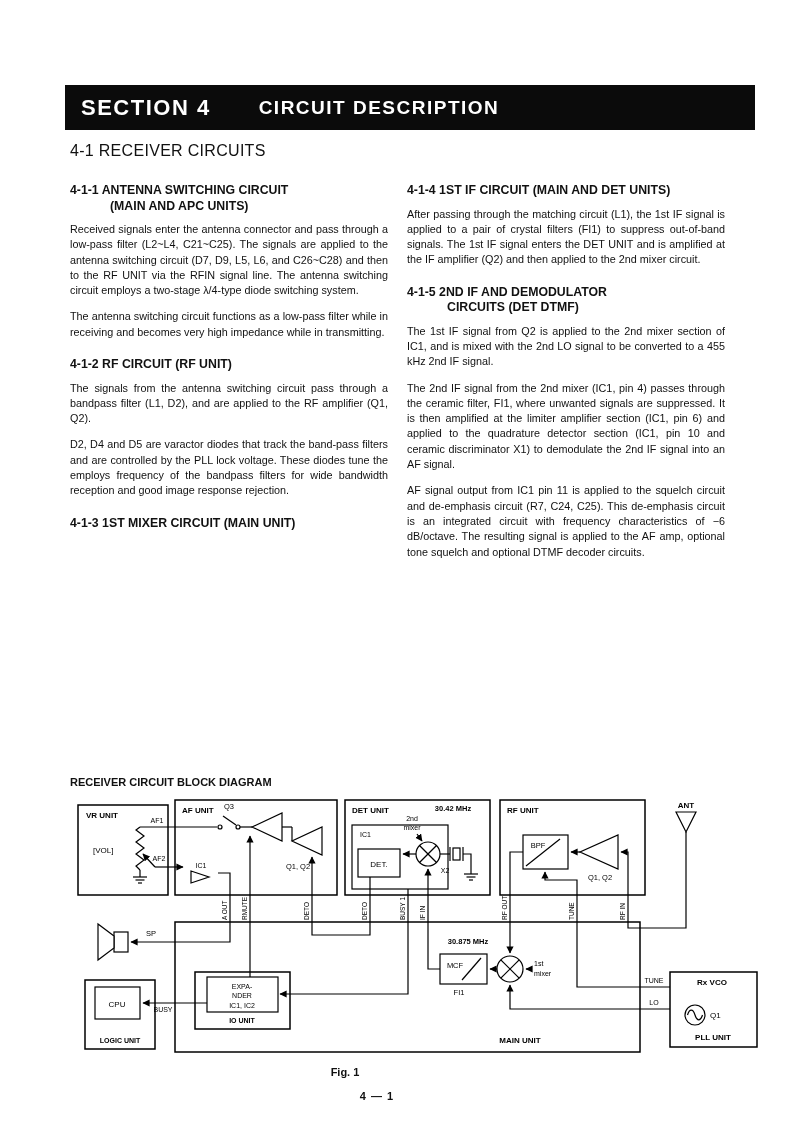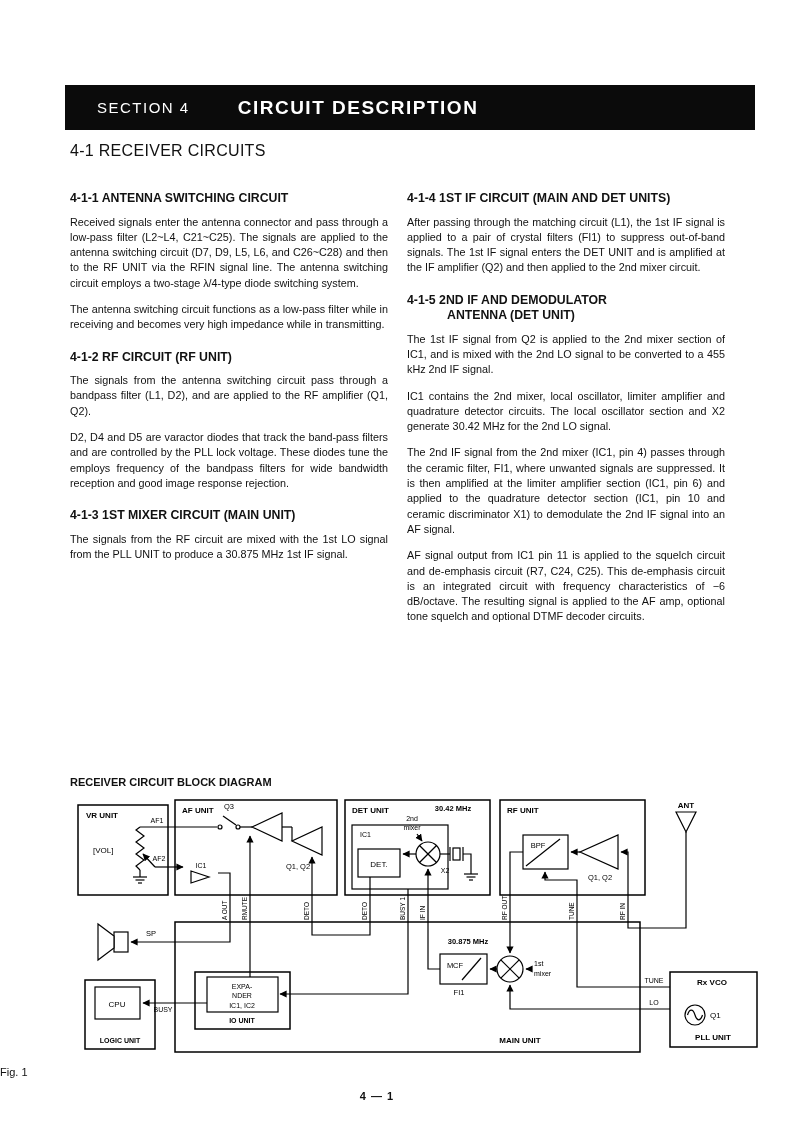--- a/index.html
+++ b/index.html
@@ -1,87 +1,86 @@
 <!DOCTYPE html>
 <html><head>
 <meta charset="utf-8">
 <style>
   * { margin:0; padding:0; box-sizing:border-box; }
   html,body { background:#e8e8e8; }
   body { font-family:"Liberation Sans", sans-serif; color:#111; }
   .page { position:relative; width:794px; height:1122px; background:#ffffff; margin:0 auto; overflow:hidden; }
 
   .section-bar { position:absolute; left:65px; top:85px; width:690px; height:45px; background:#0b0b0b; color:#fff; display:flex; align-items:center; }
-  .sec-num { font-size:15px; font-weight:normal; letter-spacing:1.5px; margin-left:32px; }
+  .sec-num { font-size:22px; font-weight:bold; letter-spacing:1.5px; margin-left:16px; }
   .sec-title { font-size:19px; font-weight:bold; letter-spacing:1.5px; margin-left:48px;text-align:right; }
 
   .page-title { position:absolute; left:70px; top:142px; font-size:16px; font-weight:normal; letter-spacing:.3px; }
 
-  .col { position:absolute; top:183px; width:318px; font-size:10.8px; line-height:15.3px; text-align:justify;margin-top:8px; }
+  .col { position:absolute; top:183px; width:318px; font-size:10.8px; line-height:15.3px; text-align:justify; }
   .col-left { left:70px; }
   .col-right { left:407px; }
   .col p { margin-bottom:11px; }
   .sec-h { font-size:12.3px; font-weight:bold; line-height:15.5px; margin:17px 0 8px; text-align:left; }
   .sec-h.first { margin-top:0; }
   .h2line { display:block; padding-left:40px; }
 
   .diagram-title { position:absolute; left:70px; top:776px; font-size:11px; font-weight:bold; }
   .blockdiag { position:absolute; left:60px; top:792px; }
   .blockdiag text { font-family:"Liberation Sans", sans-serif; fill:#000; }
   .t8 { font-size:8px; } .t75 { font-size:7.5px; } .t7 { font-size:7px; } .t65 { font-size:6.5px; }
   .b { font-weight:bold; } .mid { text-anchor:middle; }
   .bx  { stroke:#000; stroke-width:1.5; fill:#fff; }
   .bxn { stroke:#000; stroke-width:1.5; fill:none; }
   .bx2 { stroke:#000; stroke-width:1.2; fill:#fff; }
   .tri { stroke:#000; stroke-width:1.2; fill:#fff; }
   .ln  { stroke:#000; stroke-width:1.2; fill:none; }
 
-  .fig-caption { position:absolute; left:0; top:1066px; width:690px; font-size:11px; font-weight:normal; }
+  .fig-caption { position:absolute; left:0; top:1066px; width:690px; text-align:center; font-size:11px; font-weight:bold; }
   .page-num { position:absolute; left:0; top:1090px; width:718px; text-align:center; font-size:11px; font-weight:bold; letter-spacing:1px;padding-left:36px; }
 </style>
 </head>
 <body>
 
 <div class="page">
 
   <div class="section-bar">
     <span class="sec-num">SECTION 4</span>
     <span class="sec-title">CIRCUIT DESCRIPTION</span>
   </div>
 
   <div class="page-title">4-1  RECEIVER CIRCUITS</div>
 
   <div class="col col-left">
     <h3 class="sec-h first">
       <span>4-1-1  ANTENNA SWITCHING CIRCUIT</span>
+      <span class="h2line">(MAIN AND APC UNITS)</span>
     </h3>
     <p>Received signals enter the antenna connector and pass through a low-pass filter (L2~L4, C21~C25).  The signals are applied to the antenna switching circuit (D7, D9, L5, L6, and C26~C28) and then to the RF UNIT via the RFIN signal line.  The antenna switching circuit employs a two-stage λ/4-type diode switching system.</p>
     <p>The antenna switching circuit functions as a low-pass filter while in receiving and becomes very high impedance while in transmitting.</p>
     <h3 class="sec-h">
       <span>4-1-2  RF CIRCUIT (RF UNIT)</span>
     </h3>
     <p>The signals from the antenna switching circuit pass through a bandpass filter (L1, D2), and are applied to the RF amplifier (Q1, Q2).</p>
     <p>D2, D4 and D5 are varactor diodes that track the band-pass filters and are controlled by the PLL lock voltage.  These diodes tune the employs frequency of the bandpass filters for wide bandwidth reception and good image response rejection.</p>
     <h3 class="sec-h">
       <span>4-1-3  1ST MIXER CIRCUIT (MAIN UNIT)</span>
     </h3>
-    <p>The signals from the RF circuit are mixed with the 1st LO signal from the PLL UNIT to produce a 30.875 MHz 1st IF signal.</p>
   </div>
 
   <div class="col col-right">
     <h3 class="sec-h first">
       <span>4-1-4  1ST IF CIRCUIT (MAIN AND DET UNITS)</span>
     </h3>
     <p>After passing through the matching circuit (L1), the 1st IF signal is applied to a pair of crystal filters (FI1) to suppress out-of-band signals.  The 1st IF signal enters the DET UNIT and is amplified at the IF amplifier (Q2) and then applied to the 2nd mixer circuit.</p>
     <h3 class="sec-h">
       <span>4-1-5  2ND IF AND DEMODULATOR</span>
-      <span class="h2line">ANTENNA (DET UNIT)</span>
+      <span class="h2line">CIRCUITS (DET DTMF)</span>
     </h3>
     <p>The 1st IF signal from Q2 is applied to the 2nd mixer section of IC1, and is mixed with the 2nd LO signal to be converted to a 455 kHz 2nd IF signal.</p>
-    <p>IC1 contains the 2nd mixer, local oscillator, limiter amplifier and quadrature detector circuits.  The local oscillator section and X2 generate 30.42 MHz for the 2nd LO signal.</p>
     <p>The 2nd IF signal from the 2nd mixer (IC1, pin 4) passes through the ceramic filter, FI1, where unwanted signals are suppressed.  It is then amplified at the limiter amplifier section (IC1, pin 6) and applied to the quadrature detector section (IC1, pin 10 and ceramic discriminator X1) to demodulate the 2nd IF signal into an AF signal.</p>
     <p>AF signal output from IC1 pin 11 is applied to the squelch circuit and de-emphasis circuit (R7, C24, C25).  This de-emphasis circuit is an integrated circuit with frequency characteristics of −6 dB/octave.  The resulting signal is applied to the AF amp, optional tone squelch and optional DTMF decoder circuits.</p>
   </div>
 
   <div class="diagram-title">RECEIVER CIRCUIT BLOCK DIAGRAM</div>
 
   <svg class="blockdiag" width="700" height="272" viewBox="0 0 700 272">
     <defs>
       <marker id="arr" markerWidth="7" markerHeight="7" refX="5.5" refY="3" orient="auto">
         <path d="M0,0 L6,3 L0,6 Z" fill="#000"></path>

